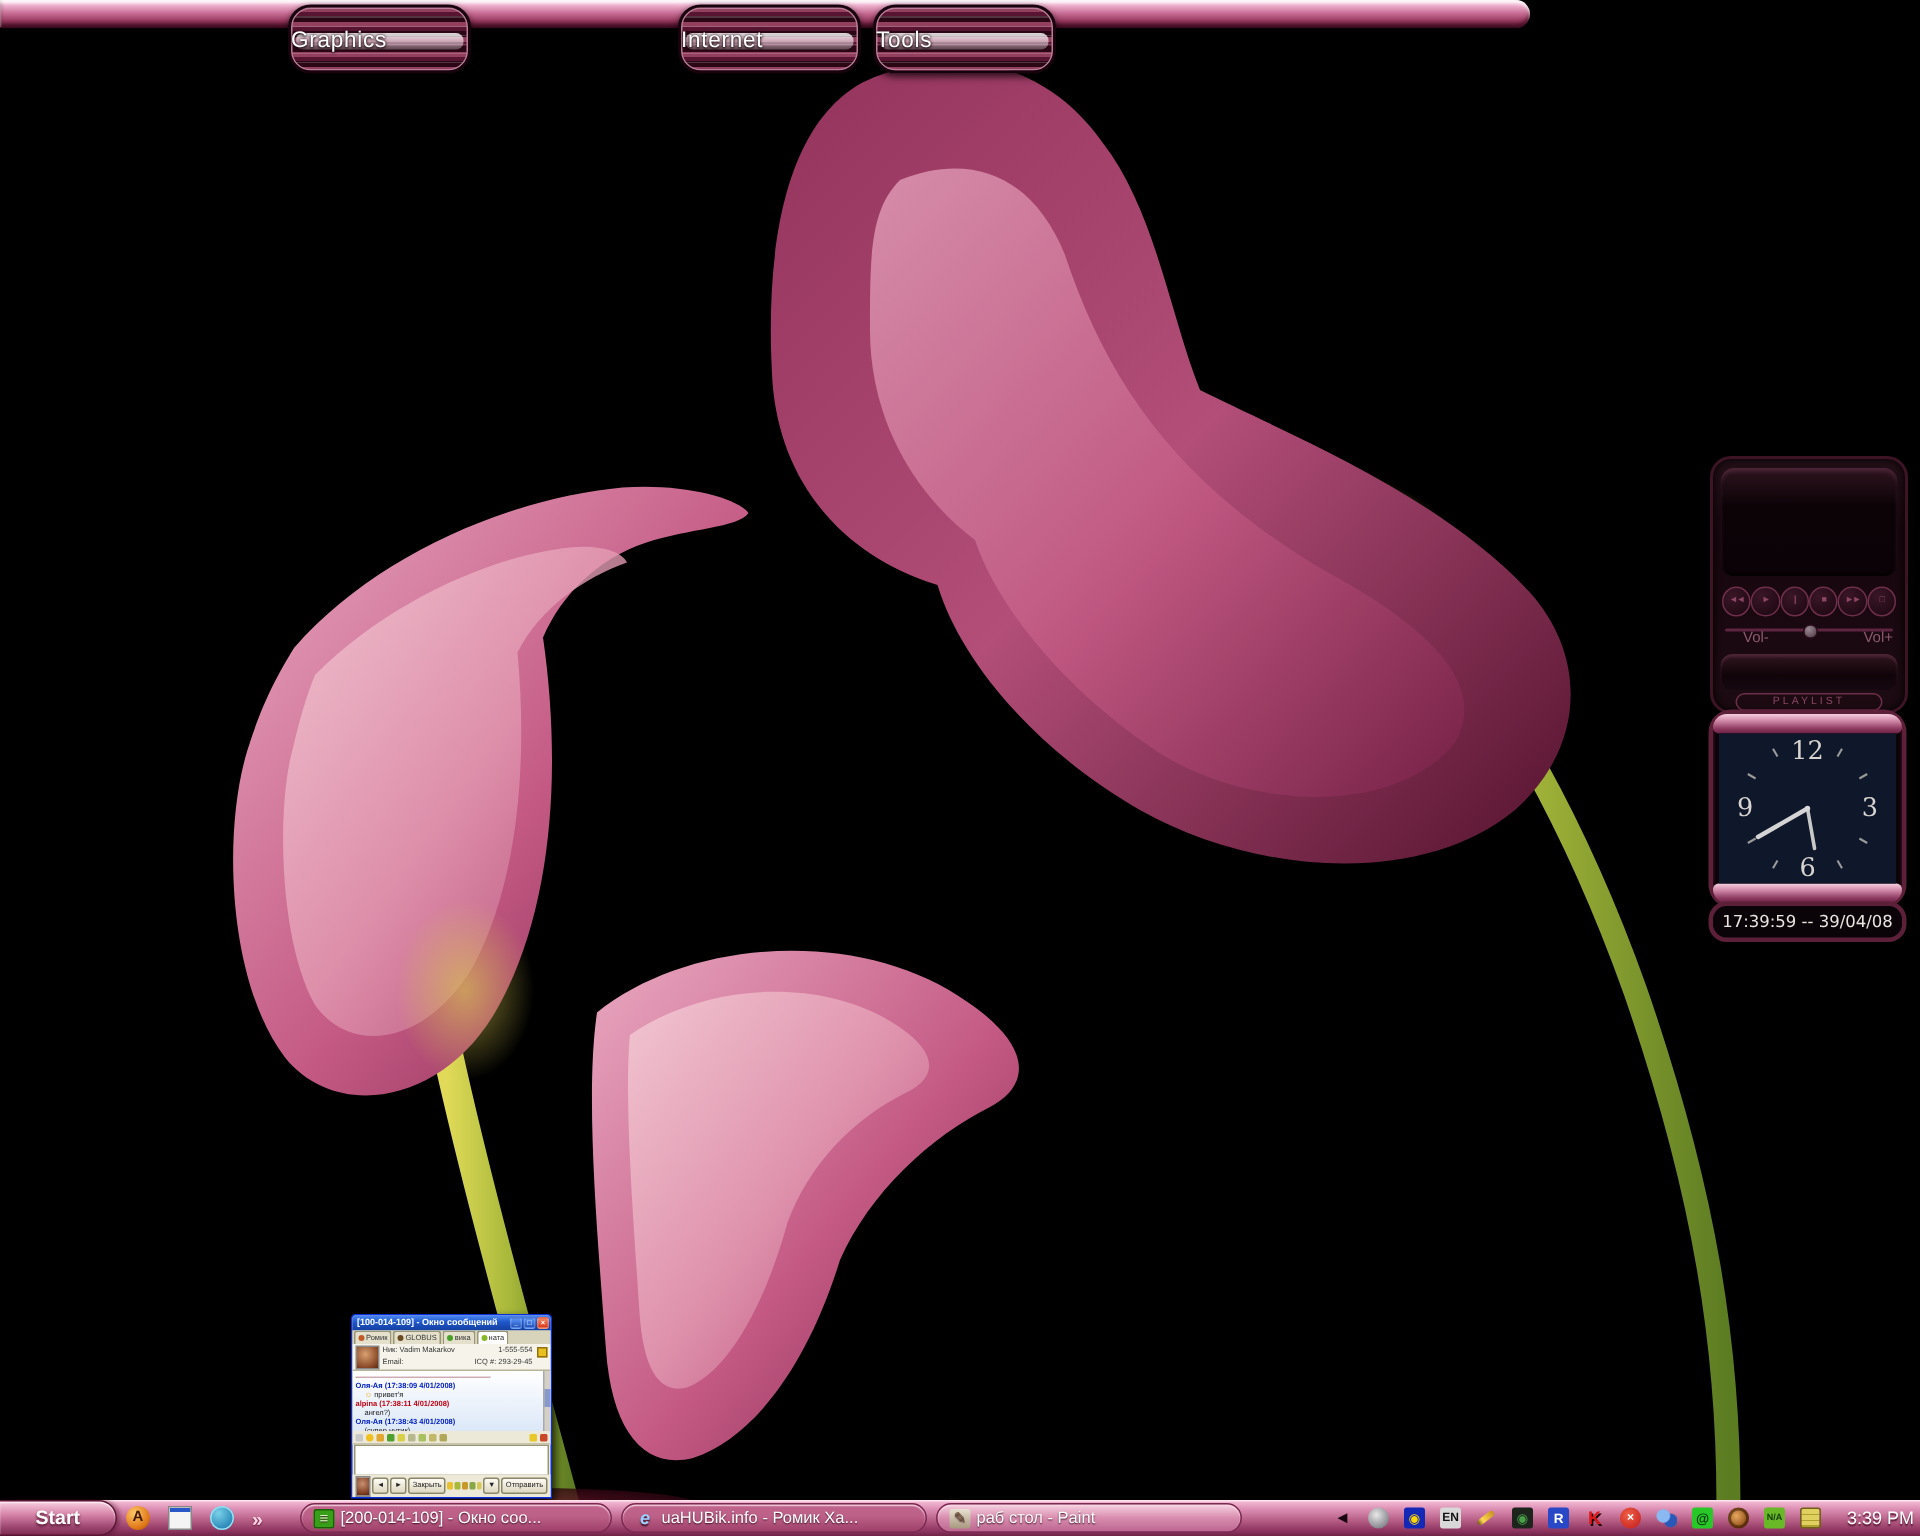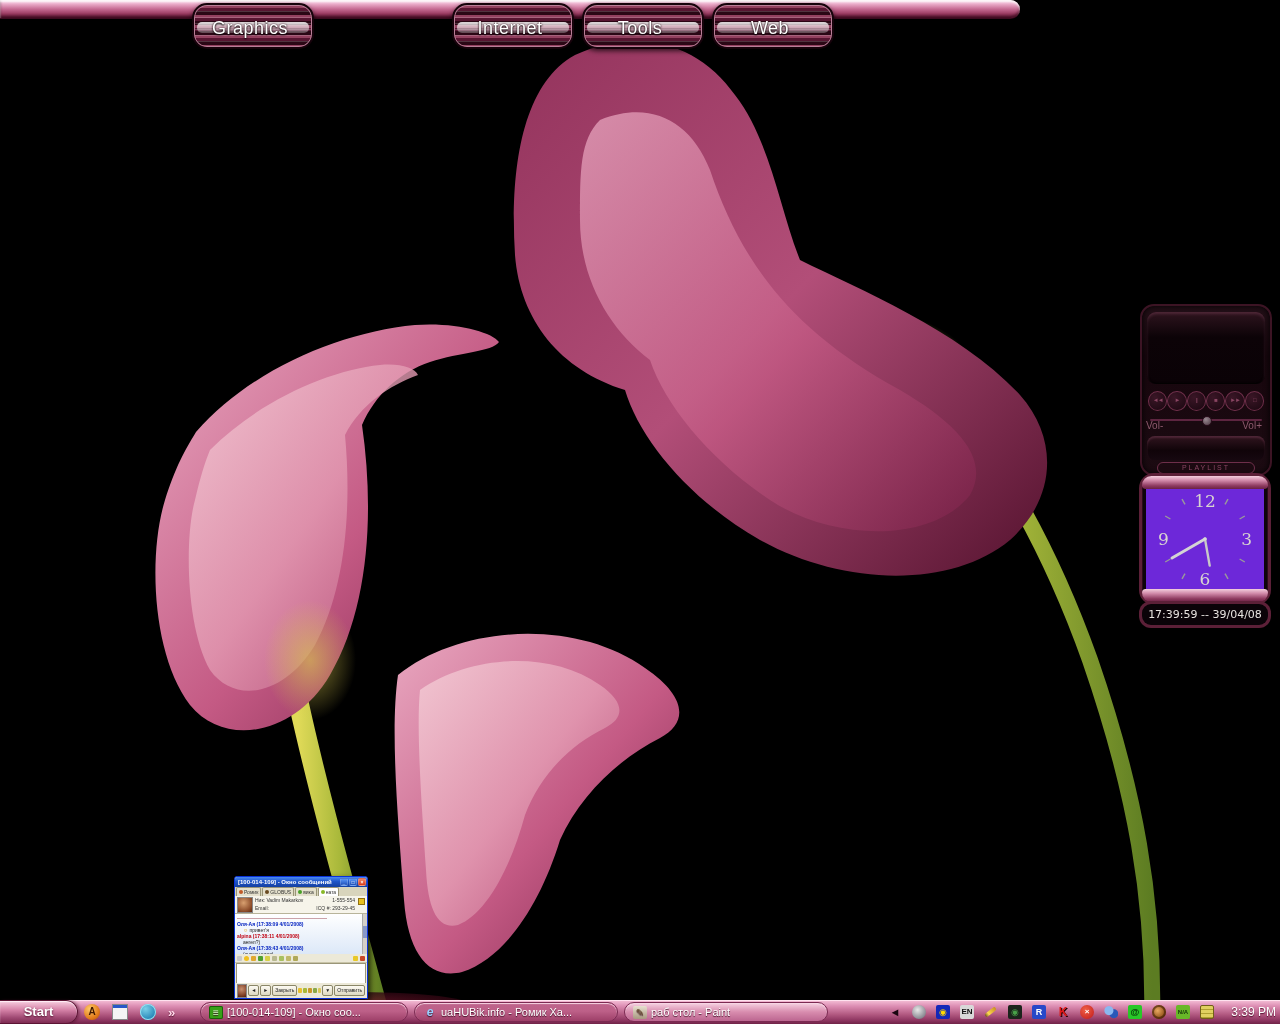--- a/index.html
+++ b/index.html
@@ -14,22 +14,22 @@
     box-shadow:inset 0 2px 2px rgba(255,255,255,.8), inset 0 -2px 3px rgba(40,0,16,.7);}
   .glossbtn{position:absolute;top:3px;height:42px;width:118px;z-index:6;border-radius:15px;
     border:2px solid #16030b;cursor:pointer;
     background:
       repeating-linear-gradient(180deg, rgba(255,255,255,.18) 0 1px, rgba(0,0,0,0) 1px 6px),
       repeating-linear-gradient(180deg,#93405f 0 3px,#571531 3px 6px,#2b0715 6px 10px),
       linear-gradient(180deg,#b46385 0%,#702445 100%);
     box-shadow:inset 0 0 0 1px #b87e97,0 2px 5px rgba(0,0,0,.7);}
   .glossbtn .band{position:absolute;left:3px;right:3px;top:17px;height:11px;border-radius:5px;
     background:linear-gradient(180deg,rgba(255,255,255,.85),rgba(255,255,255,.25));filter:blur(.4px);}
-  .glossbtn .lbl{position:absolute;left:0;right:6px;top:13px;text-align:center;color:#fff;
-    font-size:18px;letter-spacing:.5px;text-shadow:0 1px 2px #000,0 0 2px #40101f;}
+  .glossbtn .lbl{position:absolute;left:0;right:6px;top:13px;text-align:left;color:#fff;
+    font-size:15px;letter-spacing:.5px;text-shadow:0 1px 2px #000,0 0 2px #40101f;}
   
   .mediaplayer{position:absolute;left:1140px;top:304px;width:128px;height:168px;z-index:5;
     background:linear-gradient(180deg,#241018 0%,#17060d 30%,#1c0b12 100%);
     border:2px solid #3c1424;border-radius:14px;box-shadow:inset 0 0 6px #000;}
   .mp-display{position:absolute;left:5px;top:6px;right:5px;height:72px;border-radius:9px;
     background:linear-gradient(180deg,#2e141e 0%,#0c0307 35%,#0a0206 100%);
     box-shadow:inset 0 2px 3px rgba(150,80,110,.35), inset 0 -1px 2px #000;}
   .mp-controls{position:absolute;left:6px;top:84px;right:6px;height:22px;display:flex;
     justify-content:space-between;align-items:center;}
   .mp-btn{width:18px;height:18px;border-radius:50%;border:1px solid #6e2f4a;color:#8a4663;
@@ -47,21 +47,21 @@
     border:1px solid #6e2f4a;border-radius:6px;text-align:center;color:#8a4663;font-size:7px;
     line-height:9px;letter-spacing:2px;cursor:pointer;background:rgba(30,10,18,.6);}
   
   .clockwidget{position:absolute;left:1142px;top:476px;width:126px;height:126px;z-index:5;
     border-radius:12px;background:#0d040a;
     box-shadow:0 0 0 3px #5c2038, inset 0 0 0 1px #2a0a18;}
   .clockcap{position:absolute;left:0;right:0;height:13px;
     background:linear-gradient(180deg,#f4cede 0%,#d088a8 35%,#8e3a60 75%,#6a2244 100%);}
   .clockcap.top{top:0;border-radius:10px 10px 4px 4px;}
   .clockcap.bottom{bottom:0;border-radius:4px 4px 10px 10px;}
-  .clockface{position:absolute;left:4px;top:13px;right:4px;bottom:13px;background:#6d28d9;}
+  .clockface{position:absolute;left:4px;top:13px;right:4px;bottom:13px;background:#0f172a;}
   .clocknum{position:absolute;color:#d8d4d0;font-family:"DejaVu Serif",serif;font-size:17px;}
   .timebar{position:absolute;left:1142px;top:604px;width:126px;height:21px;z-index:5;
     background:#0a0308;border-radius:9px;box-shadow:0 0 0 3px #5c2038;
     color:#e8e4e0;font-size:11px;line-height:21px;text-align:center;font-family:"DejaVu Sans",sans-serif;}
   
   .im{position:absolute;left:234px;top:876px;width:132px;height:121px;z-index:7;
     border:1px solid #0831d9;border-radius:3px 3px 0 0;background:#ece9d8;
     box-shadow:2px 3px 6px rgba(0,0,0,.8);font-family:"Liberation Sans",sans-serif;}
   .im-title{position:absolute;left:0;top:0;right:0;height:10px;border-radius:2px 2px 0 0;
     background:linear-gradient(180deg,#4a8af4 0%,#1e55c8 45%,#1440a0 100%);
@@ -191,40 +191,36 @@
     <span class="lbl">Graphics</span>
   </div>
   <div class="glossbtn" style="left:452px">
     <span class="band"></span>
     <span class="lbl">Internet</span>
   </div>
   <div class="glossbtn" style="left:582px">
     <span class="band"></span>
     <span class="lbl">Tools</span>
   </div>
-  <div class="glossbtn" style="left:712px">
-    <span class="band"></span>
-    <span class="lbl">Web</span>
-  </div>
 
   <div class="mediaplayer">
     <div class="mp-display"></div>
     <div class="mp-controls">
       <div class="mp-btn">◄◄</div>
       <div class="mp-btn">►</div>
       <div class="mp-btn">||</div>
       <div class="mp-btn">■</div>
       <div class="mp-btn">►►</div>
       <div class="mp-btn">□</div>
     </div>
     <div class="mp-slider">
       <div class="track"></div>
       <div class="knob"></div>
     </div>
-    <div class="mp-vol" style="left:4px">Vol-</div>
+    <div class="mp-vol" style="left:20px">Vol-</div>
     <div class="mp-vol" style="right:8px">Vol+</div>
     <div class="mp-shelf"></div>
     <div class="mp-playlist">PLAYLIST</div>
   </div>
 
   <div class="clockwidget">
     <div class="clockcap top"></div>
     <div class="clockcap bottom"></div>
     <div class="clockface">
       <svg width="118" height="100" viewBox="4 13 118 100" style="position:absolute;left:0;top:0">
@@ -329,21 +325,21 @@
   <div class="taskbar">
     <div class="startbtn">Start</div>
     <div class="quicklaunch">
       <div class="ql-icon" style="border-radius:50%;background:radial-gradient(circle at 35% 30%,#ffc868,#e07818 65%,#a04808);color:#401800;font-size:10px;font-weight:bold;text-align:center;line-height:16px">A</div>
       <div class="ql-icon" style="background:#f4f4f4;border:1px solid #888;box-sizing:border-box;box-shadow:inset 0 3px 0 #2858c8"></div>
       <div class="ql-icon" style="border-radius:50%;background:radial-gradient(circle at 35% 30%,#7ad0e8,#2888b8 70%,#105878);box-shadow:inset 0 0 0 1px #9adfef"></div>
       <div class="chev">»</div>
     </div>
     <div class="taskbtn" style="left:200px;width:208px">
       <span class="tb-ico" style="background:#38a018;border-radius:2px;box-shadow:inset 0 0 0 1px #1a6008;color:#d8f8c8">≡</span>
-      <span>[100-014-109] - Окно соо...</span>
+      <span>[200-014-109] - Окно соо...</span>
     </div>
     <div class="taskbtn" style="left:414px;width:204px">
       <span class="tb-ico" style="color:#9ad0ff;font-weight:bold;font-style:italic;font-size:12px">e</span>
       <span>uaHUBik.info - Ромик Ха...</span>
     </div>
     <div class="taskbtn active" style="left:624px;width:204px">
       <span class="tb-ico" style="background:linear-gradient(180deg,#e8e0d0,#a89880);border-radius:2px;color:#604828">✎</span>
       <span>раб стол - Paint</span>
     </div>
     <div class="tray">

